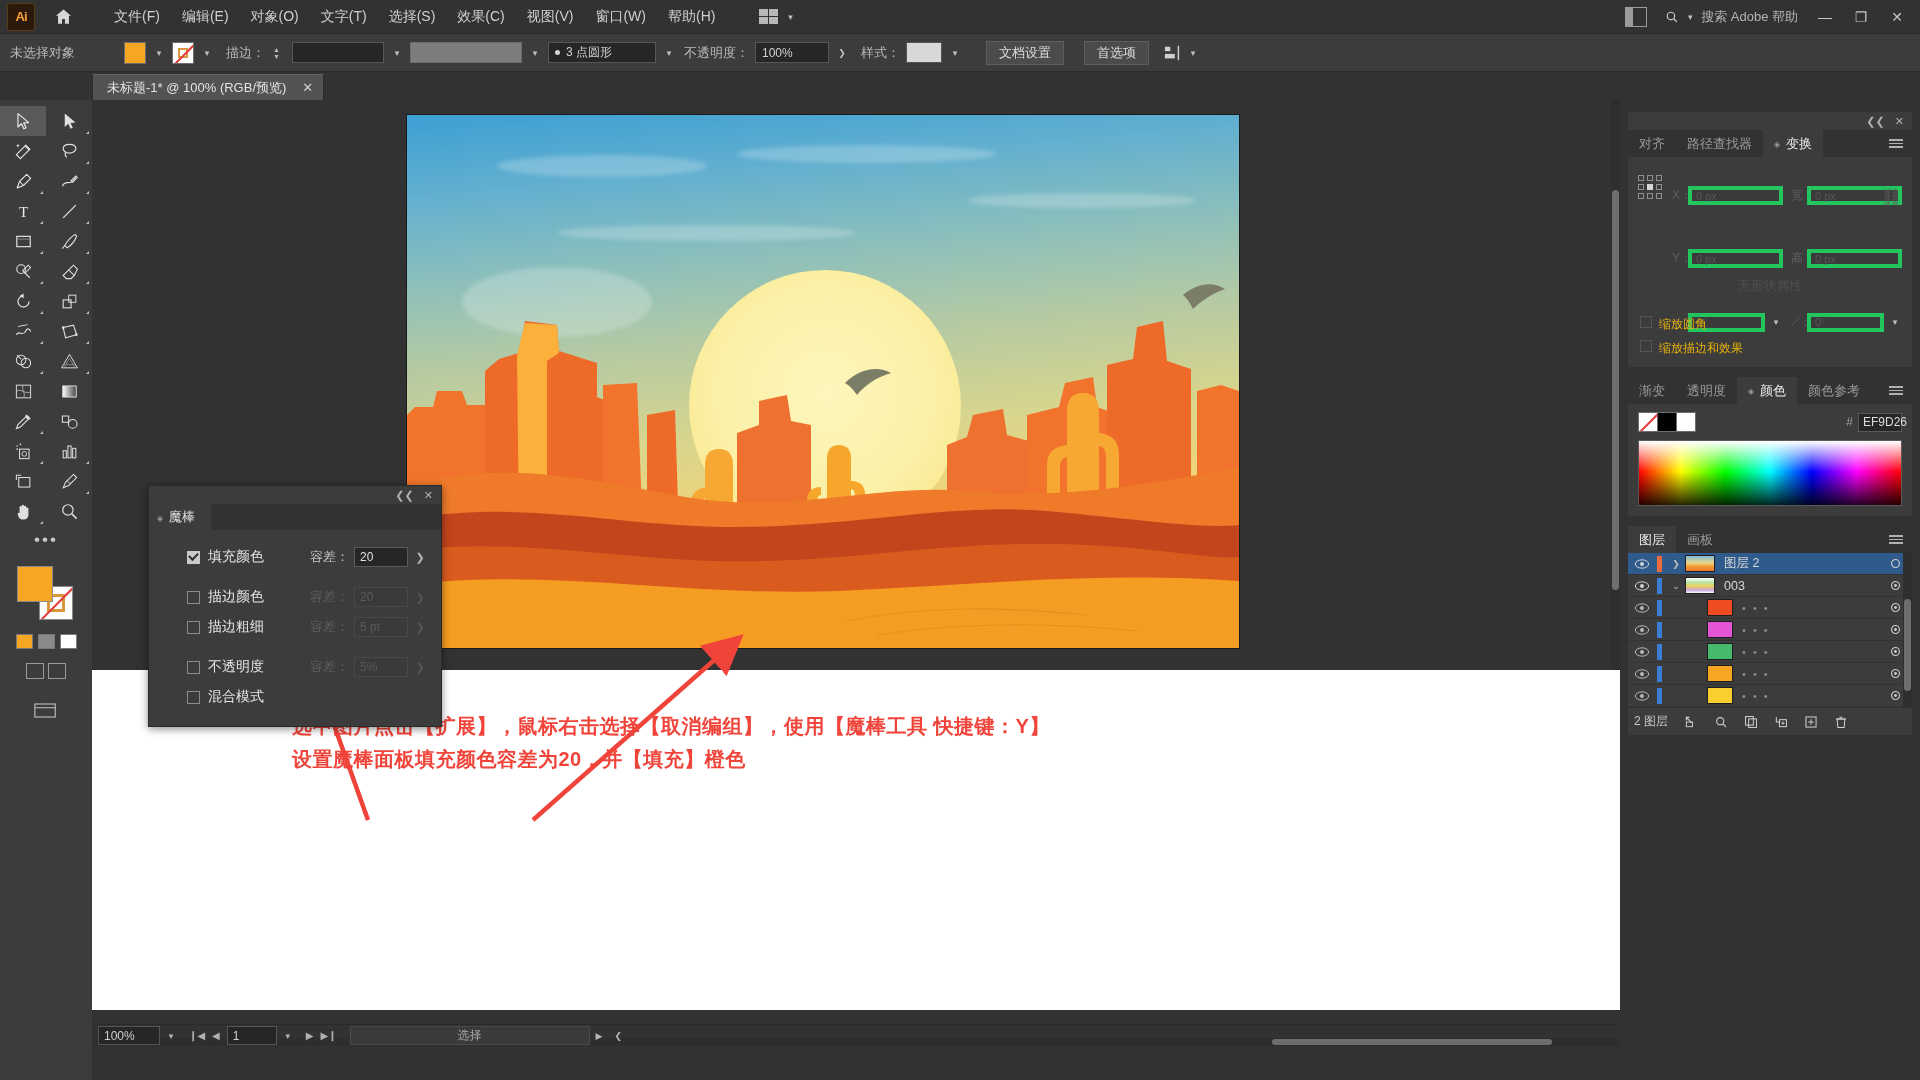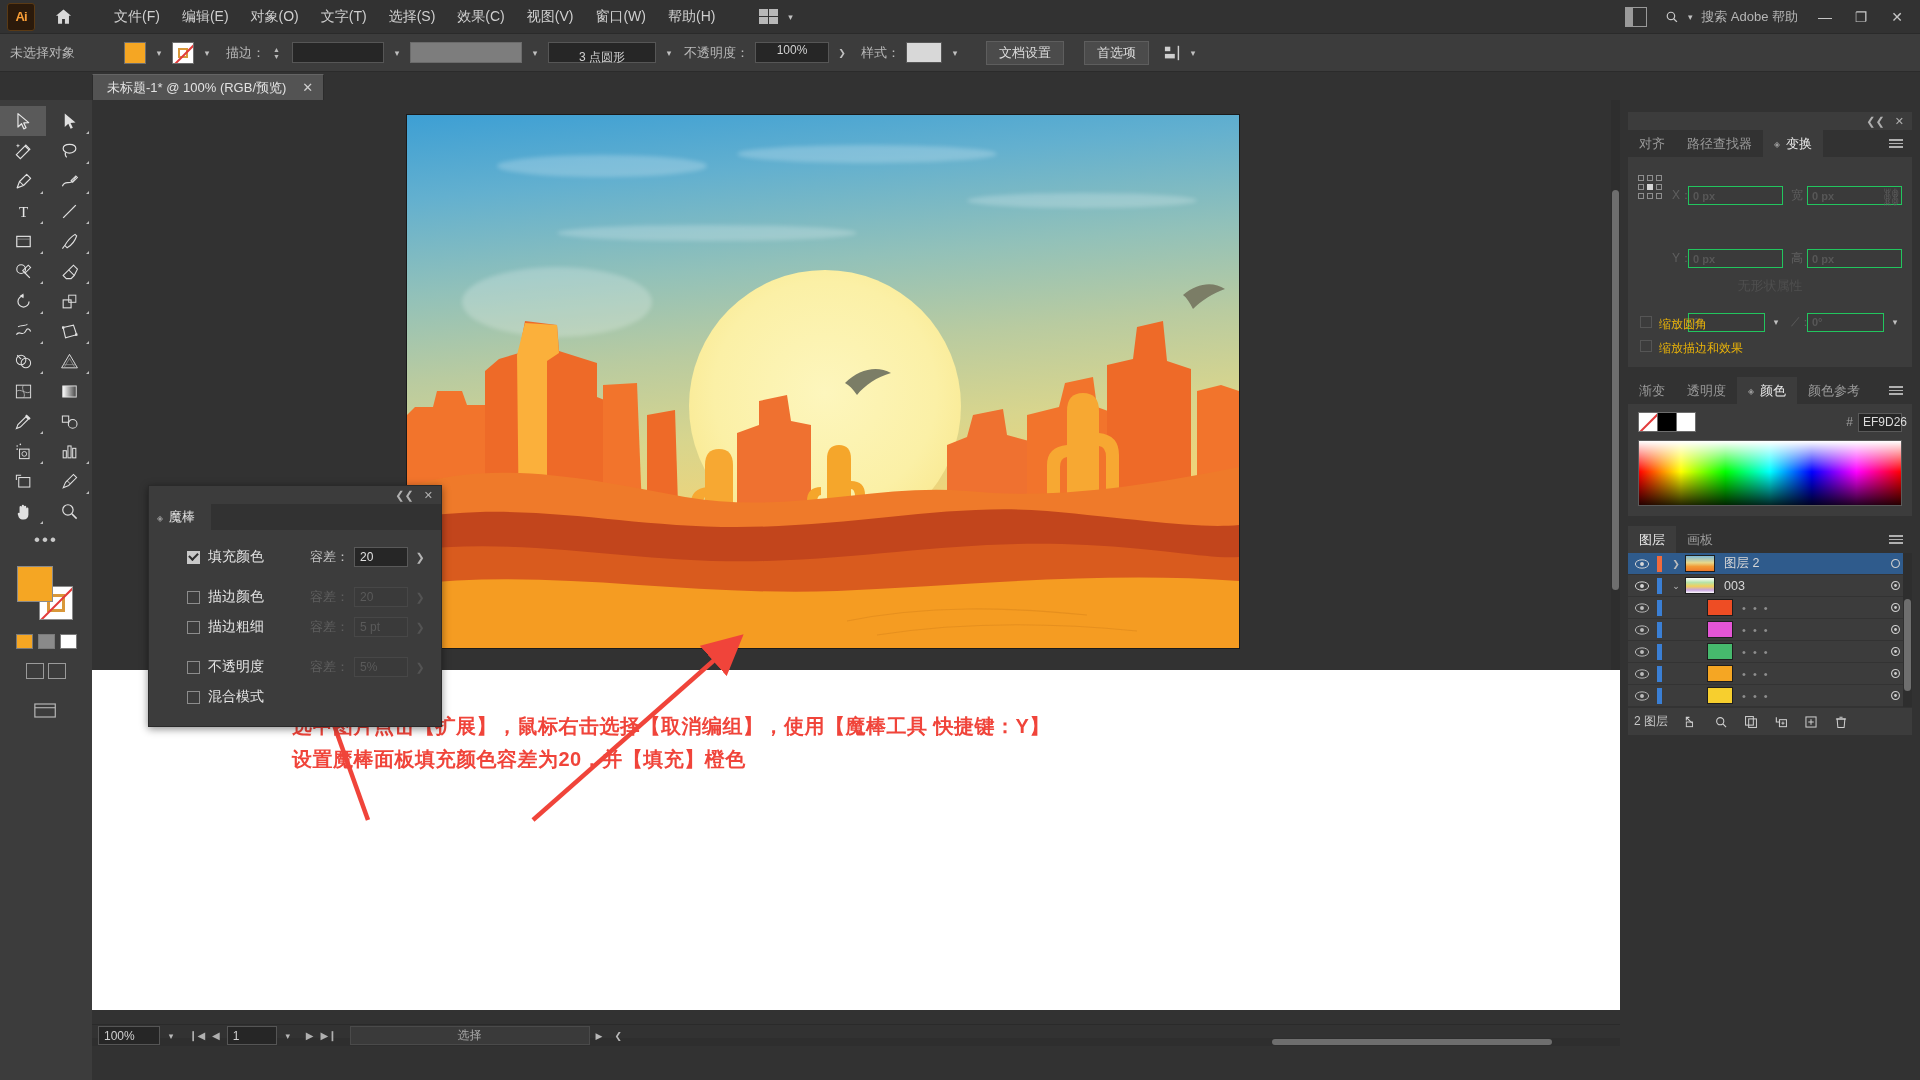--- a/index.html
+++ b/index.html
@@ -82,21 +82,21 @@
   .chev {
     width: 14px; text-align: center; font-size: 9px; color: #c0c0c0; user-select: none;
   }
   .stepper {
     display: flex; flex-direction: column; width: 11px; margin: 0 2px;
     font-size: 7px; line-height: 7px; color: #b9b9b9;
   }
   .ctl-field {
     height: 21px; background: #262626; border: 1px solid #565656;
     display: flex; align-items: center; padding: 0 6px;
-    color: #d2d2d2; font-size: 12px; flex-direction: column;
+    color: #d2d2d2; font-size: 12px;
   }
   .ctl-field.wide { width: 92px; }
   .ctl-field.grey { background: #7d7d7d; border-color: #6b6b6b; width: 112px; }
   .ctl-field.brush { width: 108px; gap: 6px; }
   .ctl-field.opacity { width: 74px; }
   .ctl-field.style { width: 36px; background: #d8d8d8; }
   .ctl-btn {
     height: 24px; padding: 0 12px; background: #4b4b4b; border: 1px solid #5e5e5e;
     display: flex; align-items: center; color: #dcdcdc; font-size: 13px; white-space: nowrap;
   }
@@ -255,22 +255,22 @@
 
   
   .xform-body { padding: 10px 10px 16px; display: flex; gap: 10px; position: relative; height: 210px; }
   .ref-grid { display: grid; grid-template-columns: repeat(3, 6px); grid-template-rows: repeat(3, 6px); gap: 3px; margin-top: 8px; }
   .ref-grid i { border: 1px solid #8e8e8e; display: block; }
   .ref-grid i.c { background: #d5d5d5; border-color: #d5d5d5; }
   .xf-fields { flex: 1; display: grid; grid-template-columns: 1fr 1fr; gap: 6px 8px; }
   .xf-item { display: flex; align-items: center; gap: 4px; }
   .xf-k { color: #5f5f5f; font-size: 12px; width: 12px; }
   .xf-v {
-    flex: 1; height: 19px; background: #3a3a3a; border: 1px solid #22c55e;
-    color: #575757; font-size: 11px; display: flex; align-items: center; padding: 0 4px; font-weight: bold;
+    flex: 1; height: 19px; background: #3a3a3a; border: 4px solid #22c55e;
+    color: #575757; font-size: 11px; display: flex; align-items: center; padding: 0 4px;
   }
   .xf-link { position: absolute; right: 10px; top: 30px; color: #5e5e5e; font-size: 17px; }
   .noprops { position: absolute; left: 0; right: 0; top: 120px; text-align: center; color: #4f4f4f; font-size: 13px; }
   .xf-checks { position: absolute; left: 12px; bottom: 10px; display: flex; flex-direction: column; gap: 7px; }
   .xf-check { display: flex; align-items: flex-start; gap: 7px; color: #eab308; font-size: 12px; }
   .xf-cb { width: 12px; height: 12px; border: 1px solid #555; }
 
   
   .color-body { padding: 8px 10px 10px; }
   .color-top { display: flex; align-items: center; gap: 0; }

